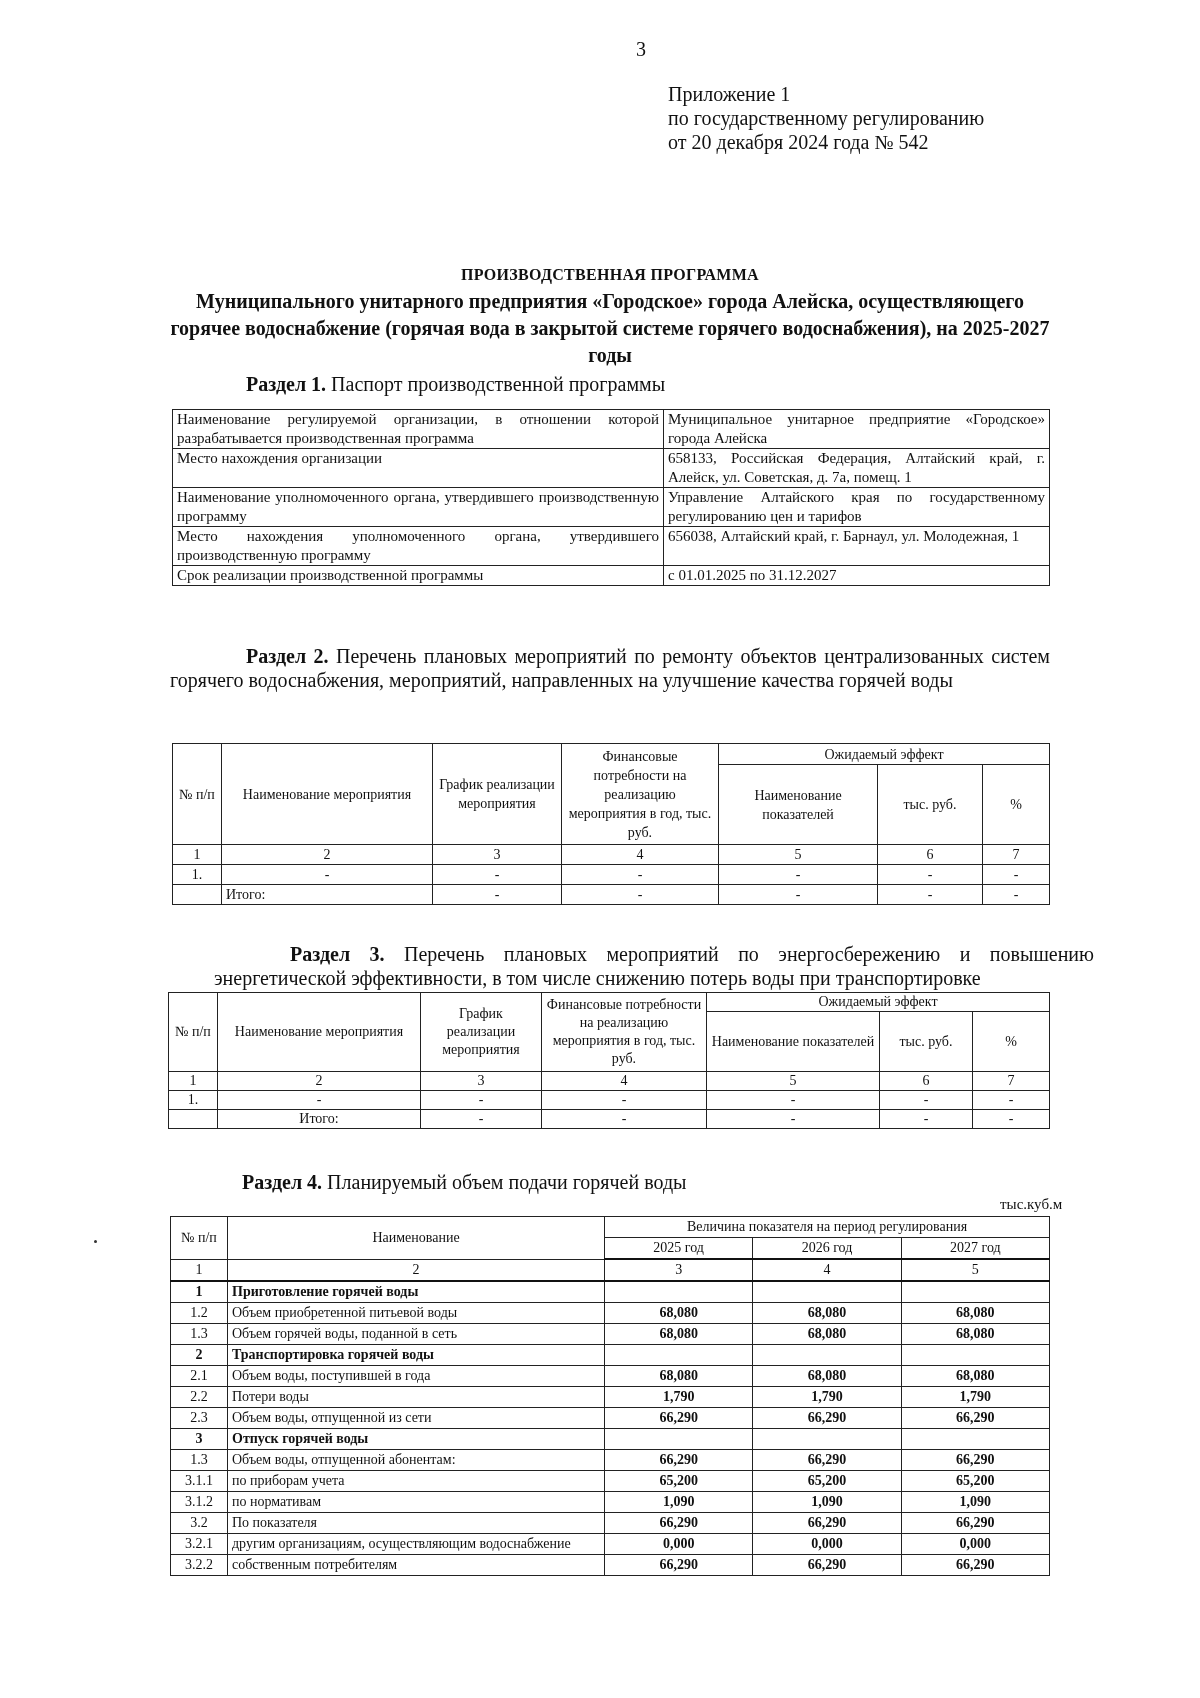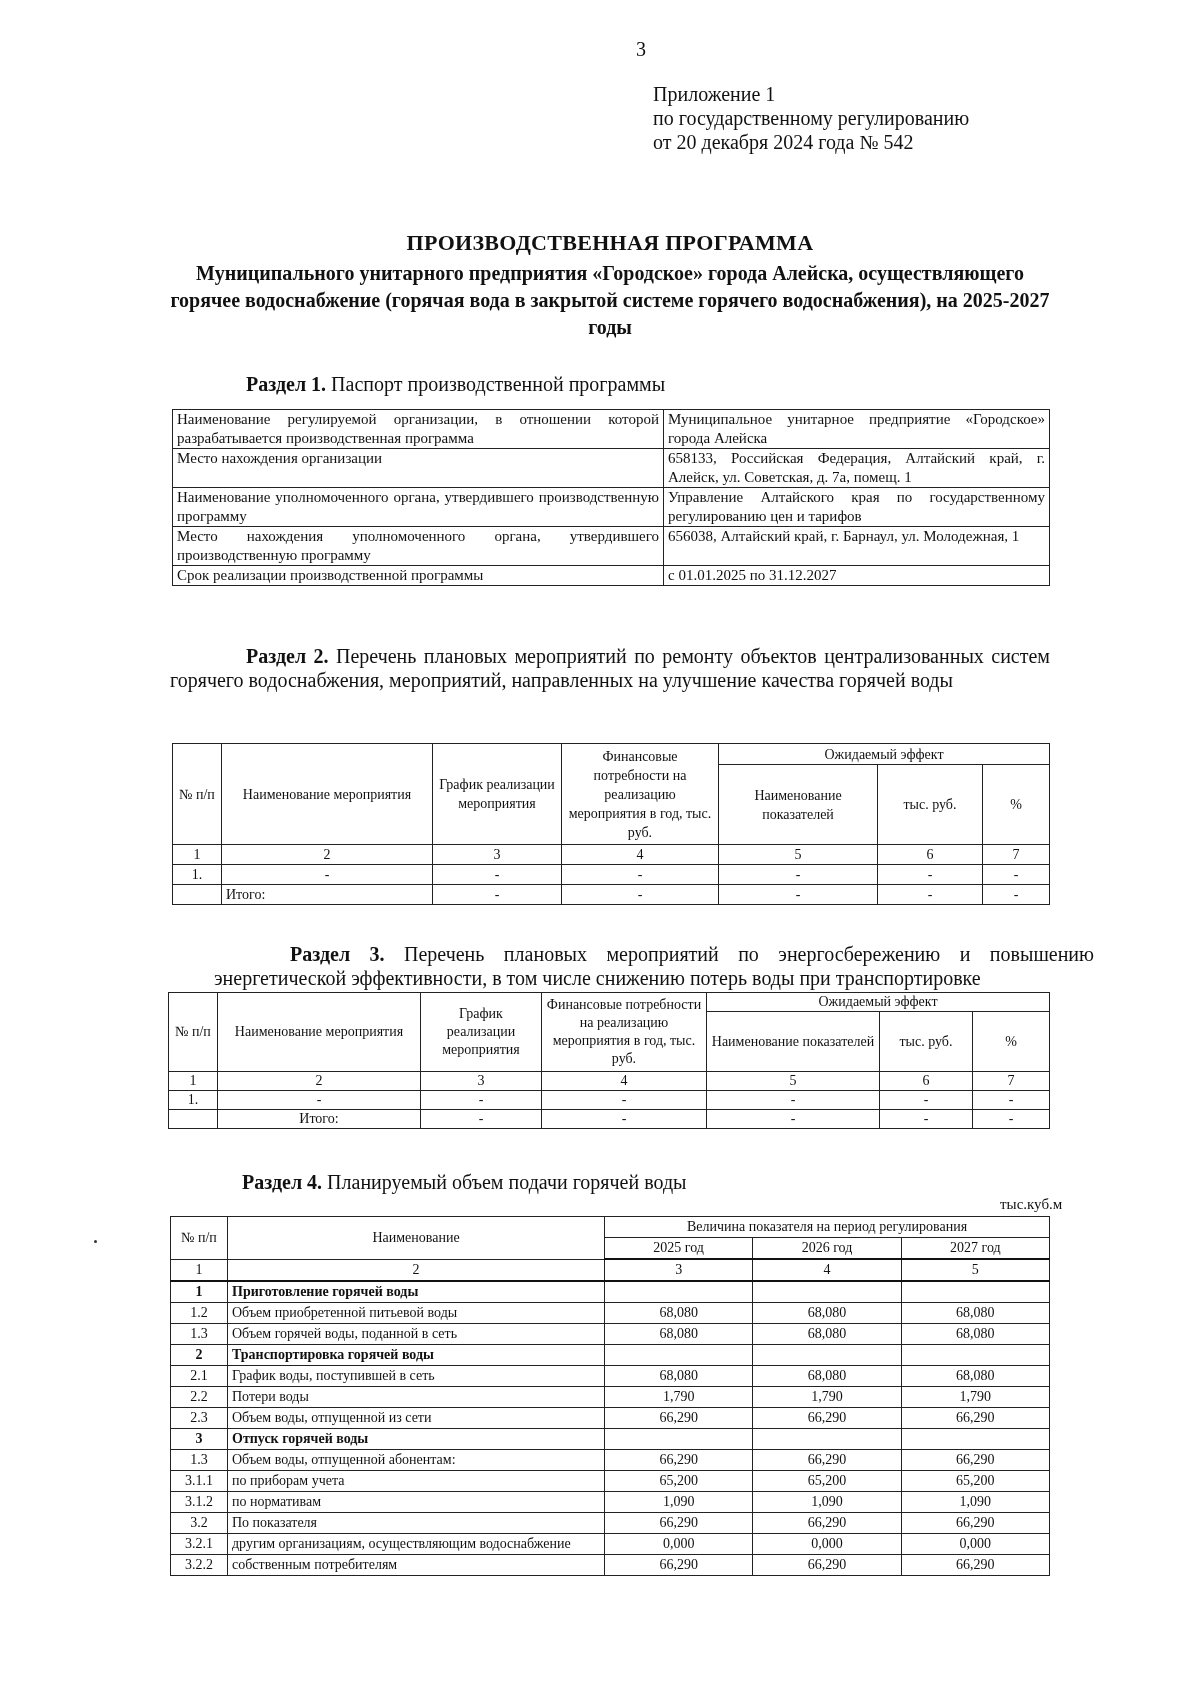--- a/index.html
+++ b/index.html
@@ -1,24 +1,24 @@
 <!DOCTYPE html>
 <html><head>
   <meta charset="utf-8">
   <style>
     html, body { margin: 0; padding: 0; background: #ffffff; }
     body {
       width: 1200px; height: 1698px; position: relative; overflow: hidden;
       font-family: "Liberation Serif", "DejaVu Serif", serif; color: #111;
     }
     .page-number { position: absolute; top: 38px; left: 636px; font-size: 20px; }
-    .appendix { position: absolute; top: 82px; left: 653px; font-size: 20px; line-height: 24px; }
+    .appendix { position: absolute; top: 82px; left: 668px; font-size: 20px; line-height: 24px; }
     .appendix div { white-space: nowrap; }
     .title-block { position: absolute; top: 230px; left: 160px; width: 900px; text-align: center; font-weight: bold; }
-    .title-main { font-size: 22px; letter-spacing: 0.3px; margin-bottom: 4px; }
+    .title-main { font-size: 16px; letter-spacing: 0.3px; margin-bottom: 4px; margin-top: 36px; }
     .title-sub { font-size: 20px; line-height: 27px; }
     .section-heading { position: absolute; font-size: 20px; line-height: 24px; }
     .section-heading b { font-weight: bold; text-align: right; }
     .sec1-heading { top: 372px; left: 246px; }
     .sec2-heading { top: 644px; left: 170px; width: 880px; text-align: justify; text-indent: 76px; }
     .sec3-heading { top: 942px; left: 170px; width: 880px; text-align: justify; text-indent: 76px; margin-left: 44px; }
     .sec4-heading { top: 1170px; left: 242px; }
     .units { position: absolute; top: 1196px; left: 1000px; font-size: 15px; }
     table { border-collapse: collapse; position: absolute; font-family: "Liberation Serif", serif; }
     td, th { border: 1px solid #222; padding: 0 4px; font-weight: normal; }
@@ -26,21 +26,21 @@
     .t1 td { vertical-align: top; line-height: 19px; text-align: justify; }
     .t1 td.label { width: 482px; }
     .t2 { top: 743px; left: 172px; width: 878px; font-size: 14px; }
     .t2 th, .t2 td { text-align: center; vertical-align: middle; line-height: 19px; }
     .t2 .hdr-row th { height: 20px; }
     .t3 { top: 992px; left: 168px; width: 882px; font-size: 14px; }
     .t3 th, .t3 td { text-align: center; vertical-align: middle; line-height: 18px; }
     .t4 { top: 1216px; left: 170px; width: 880px; font-size: 14px; }
     .t4 th, .t4 td { text-align: center; vertical-align: middle; line-height: 20px; padding: 0 4px; }
     .t4 td.name { text-align: left; margin-left: 41px; }
-    .t4 td.val { vertical-align: top; }
+    .t4 td.val { vertical-align: top; font-weight: bold; }
     .t4 tr.group td { font-weight: bold; }
     .t4 .thick-bottom td, .t4 .thick-bottom th { border-bottom: 2px solid #111; }
     .left { text-align: left !important; }
     .stray-dot { position: absolute; top: 1240px; left: 94px; width: 3px; height: 3px; background: #333; border-radius: 50%; }
   </style>
 </head>
 <body>
 
 <div class="page-number">3</div>
 
@@ -225,21 +225,21 @@
   </tr>
   <tr class="group">
     <td>2</td>
     <td class="name">Транспортировка горячей воды</td>
     <td class="val"></td>
     <td class="val"></td>
     <td class="val"></td>
   </tr>
   <tr>
     <td>2.1</td>
-    <td class="name">График воды, поступившей в сеть</td>
+    <td class="name">Объем воды, поступившей в года</td>
     <td class="val">68,080</td>
     <td class="val">68,080</td>
     <td class="val">68,080</td>
   </tr>
   <tr>
     <td>2.2</td>
     <td class="name">Потери воды</td>
     <td class="val">1,790</td>
     <td class="val">1,790</td>
     <td class="val">1,790</td>

